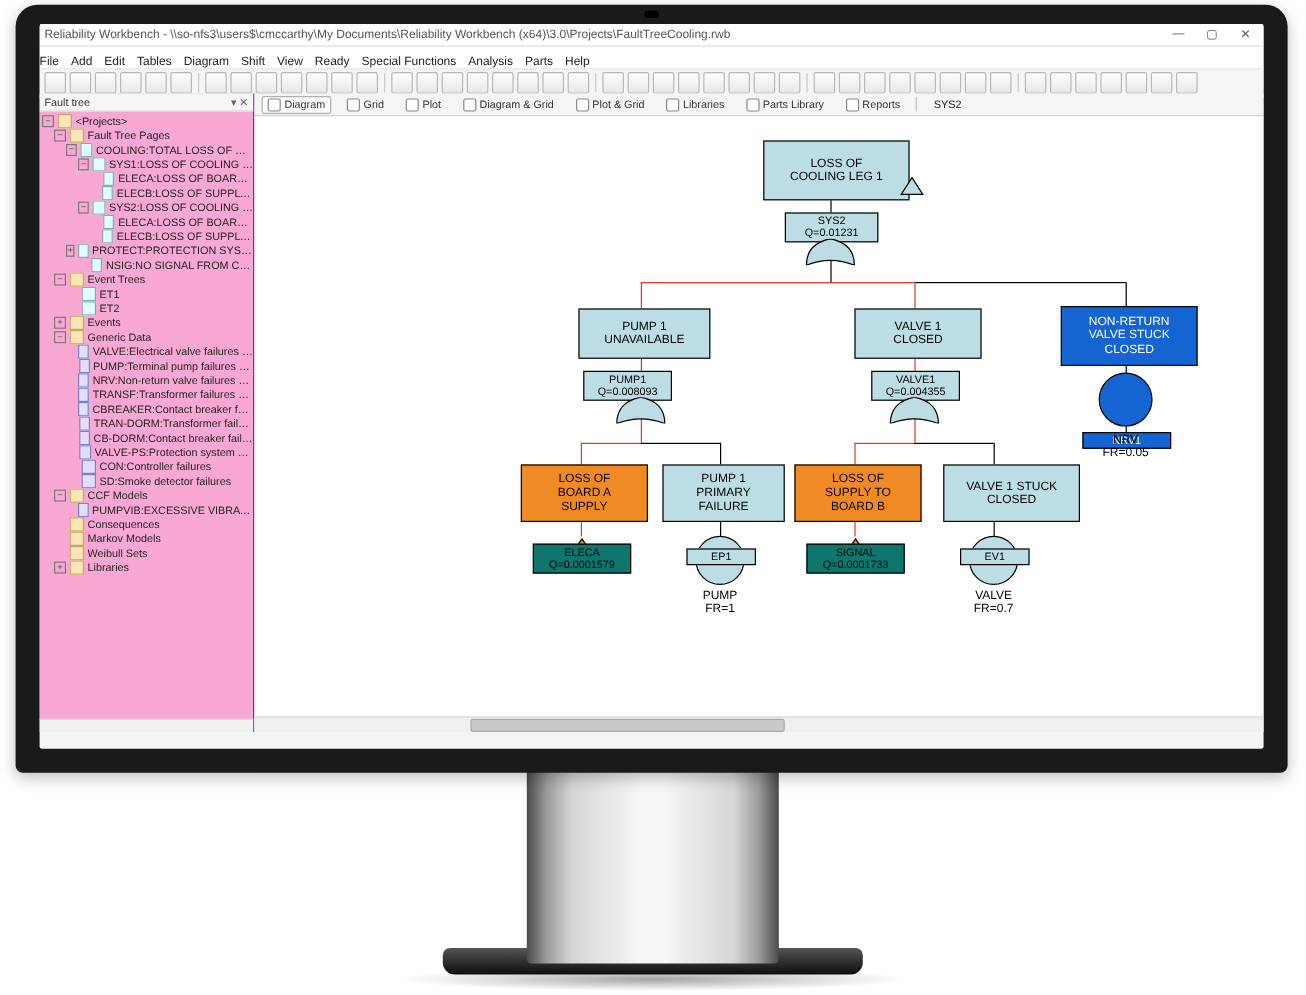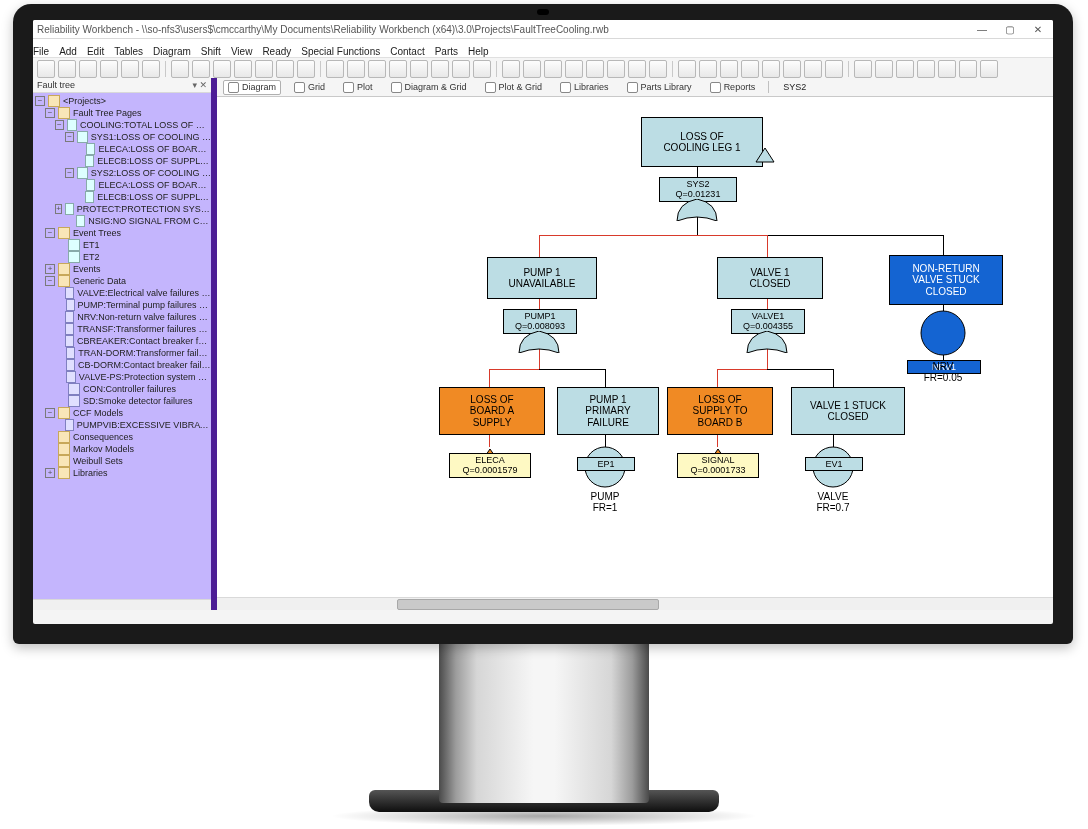--- a/index.html
+++ b/index.html
@@ -18,21 +18,21 @@
   .titlebar{height:18px;background:#fff;border-bottom:1px solid #d9d9d9;display:flex;align-items:center;padding:0 4px;font-size:10px;color:#555;white-space:nowrap;overflow:hidden;}
   .titlebar .winctl{margin-left:auto;display:flex;gap:6px;}
   .titlebar .winctl span{width:22px;text-align:center;cursor:default;}
   .menubar{height:18px;background:#fff;border-bottom:1px solid #e0e0e0;display:flex;align-items:flex-end;gap:10px;padding:0 0;font-size:10px;color:#222;}
   .menubar span{cursor:default;}
   .toolbar{height:22px;background:#f5f5f5;border-bottom:1px solid #d9d9d9;display:flex;align-items:center;gap:3px;padding:0 4px;}
   .tbicon{width:16px;height:16px;border:1px solid #b8b8b8;border-radius:2px;background:linear-gradient(#fdfdfd,#e8e8e8);display:inline-block;}
   .body{position:absolute;top:58px;left:0;right:0;bottom:14px;display:flex;}
   .statusbar{position:absolute;left:0;right:0;bottom:0;height:14px;background:#f5f5f5;border-top:1px solid #d9d9d9;font-size:9px;color:#555;padding:0 6px;line-height:14px;}
   
-  .sidebar{width:178px;background:#c4b5fd;border-right:6px solid #4c1d95;display:flex;flex-direction:column;}
+  .sidebar{width:178px;background:#f9a8d4;border-right:1px solid #4c1d95;display:flex;flex-direction:column;}
   .side-title{height:14px;background:#f5f5f5;border-bottom:1px solid #d9d9d9;font-size:9px;color:#333;padding:0 4px;display:flex;align-items:center;}
   .side-title .dd{margin-left:auto;font-size:9px;color:#666;}
   .tree{flex:1;overflow:hidden;padding:2px 0;font-size:9px;color:#222;line-height:12px;}
   .tree .row{display:flex;align-items:center;white-space:nowrap;overflow:hidden;text-overflow:ellipsis;height:12px;cursor:default;}
   .tree .row .sq{width:8px;height:8px;border:1px solid #7a7a7a;margin-right:3px;display:inline-flex;align-items:center;justify-content:center;font-size:8px;line-height:8px;color:#555;}
   .tree .row .ic{width:10px;height:10px;margin-right:3px;border:1px solid #8aa;background:#dff;}
   .tree .row.cat .ic{background:#f9e6b8;border-color:#c8a85a;}
   .tree .row.data .ic{background:#e0dfff;border-color:#8080c0;}
   .tree .lbl{overflow:hidden;text-overflow:ellipsis;}
   
@@ -45,21 +45,21 @@
   .canvas-wrap{flex:1;position:relative;background:#fff;overflow:hidden;}
   .hscroll{position:absolute;left:0;right:0;bottom:0;height:12px;background:#f0f0f0;border-top:1px solid #d9d9d9;}
   .hscroll .thumb{position:absolute;top:1px;height:9px;background:#c9c9c9;border:1px solid #a8a8a8;border-radius:2px;}
   
   .node{position:absolute;text-align:center;font-size:10px;}
   .box{border:1px solid #000;background:#bcdde4;display:flex;align-items:center;justify-content:center;padding:2px 4px;line-height:1.15;}
   .box.orange{background:#f08a24;}
   .box.blue{background:#1464d2;color:#fff;}
   .evlabel{position:absolute;width:60px;text-align:center;font-size:10px;line-height:1.1;pointer-events:none;}
   .gatelabelbox{position:absolute;border:1px solid #000;background:#bcdde4;font-size:9px;text-align:center;padding:1px 3px;line-height:1.15;}
-  .gatelabelbox.orange{background:#fef9c3;}
+  .gatelabelbox.orange{background:#0f766e;}
   .gatelabelbox.blue{background:#1464d2;color:#fff;}
   .conn{position:absolute;background:#000;}
   .conn.h{height:1px;}
   .conn.v{width:1px;}
   .conn.red{background:#d83a2b;}
 </style>
 </head>
 <body>
 <div class="stage">
 
@@ -82,21 +82,21 @@
     <div class="menubar" id="menubar">
           <span>File</span>
           <span>Add</span>
           <span>Edit</span>
           <span>Tables</span>
           <span>Diagram</span>
           <span>Shift</span>
           <span>View</span>
           <span>Ready</span>
           <span>Special Functions</span>
-          <span>Contact</span>
+          <span>Analysis</span>
           <span>Parts</span>
           <span>Help</span>
         </div>
 
     <div class="toolbar" id="toolbar">
           <span class="tbicon"></span>
           <span class="tbicon"></span>
           <span class="tbicon"></span>
           <span class="tbicon"></span>
           <span class="tbicon"></span>
@@ -416,21 +416,21 @@
           <div class="node" style="left:500px;top:160px;">
             <div class="box" style="width:96px;height:36px;white-space:pre-line;">VALVE 1
 CLOSED</div>
           </div>
           <div class="node" style="left:672px;top:158px;">
             <div class="box blue" style="width:104px;height:44px;white-space:pre-line;">NON-RETURN
 VALVE STUCK
 CLOSED</div>
           </div>
 
-          <div class="gatelabelbox" style="left:286px;top:212px;width:66px;">
+          <div class="gatelabelbox" style="left:274px;top:212px;width:66px;">
             <div>PUMP1</div>
             <div>Q=0.008093</div>
           </div>
           <svg style="position:absolute;left:300px;top:234px;width:44px;height:22px;">
             <path d="M2,22 Q2,4 22,0 Q42,4 42,22 Q22,14 2,22 Z" fill="#bcdde4" stroke="#000"></path>
           </svg>
 
           <div class="gatelabelbox" style="left:514px;top:212px;width:66px;">
             <div>VALVE1</div>
             <div>Q=0.004355</div>

